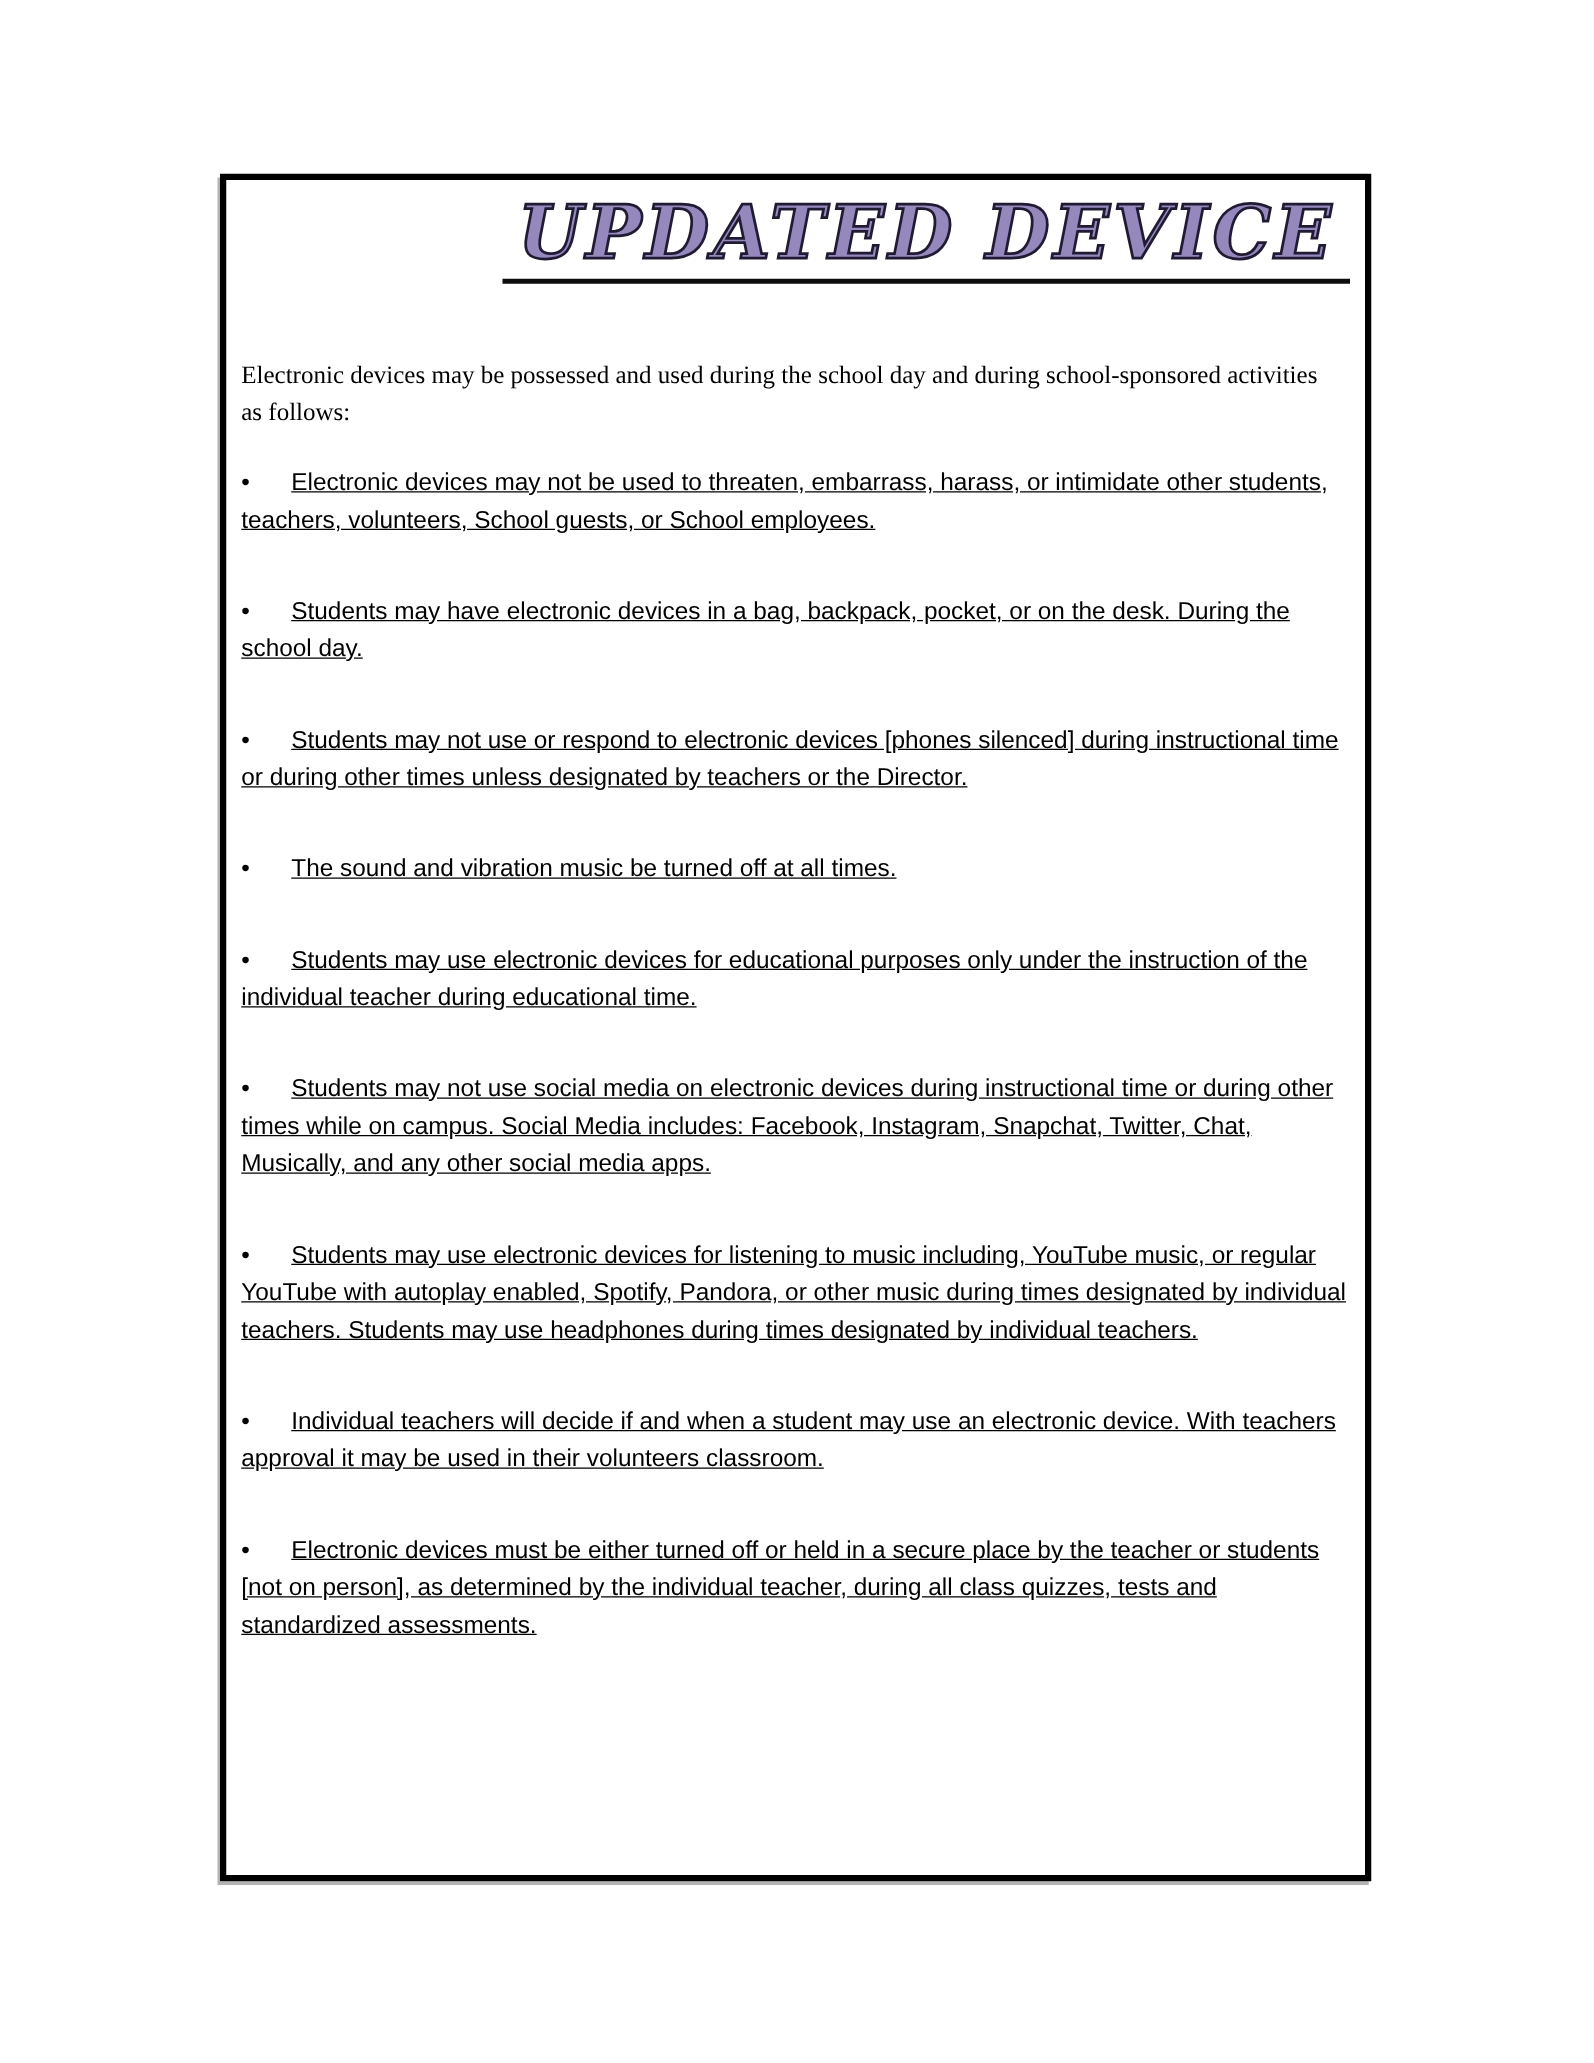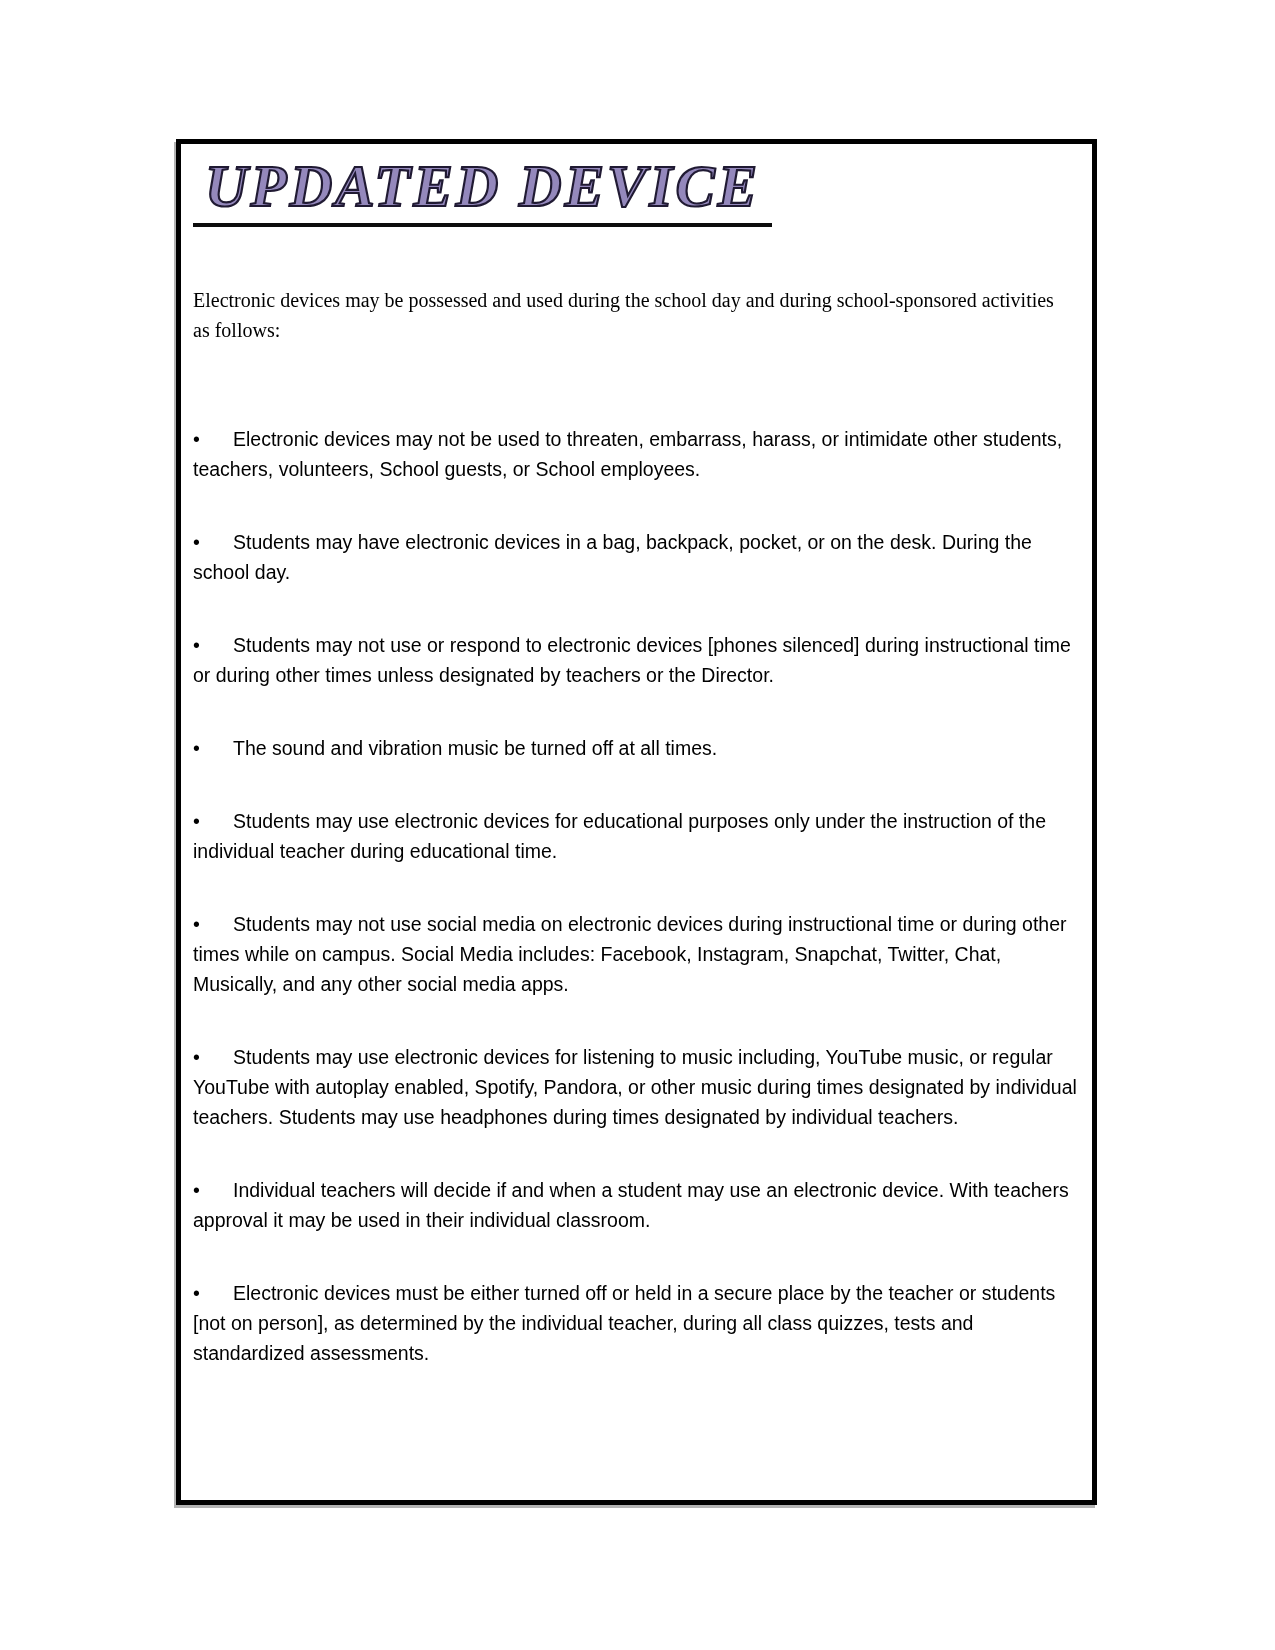--- a/index.html
+++ b/index.html
@@ -33,35 +33,36 @@
     text-align: center;
     font-family: "DejaVu Serif", serif;
     font-style: italic;
     font-weight: bold;
     font-size: 59px;
     line-height: 66px;
     letter-spacing: 3px;
     color: var(--title_fill, #9488bc);
     -webkit-text-stroke: 2.2px var(--title_outline, #201a33);
   }
-  .title-row { display: block; text-align: left; font-family: Liberation Serif, serif; }
+  .title-row { display: block; text-align: right; }
   .title-row + .title-row { margin-top: 7px; }
   .title-line {
     display: inline-block;
     padding: 0 12px 4px 12px;
     border-bottom: 4px solid #0d0d0d;
   }
   .intro {
     font-family: "Liberation Serif", serif;
     font-size: 20px;
     line-height: 30px;
     margin: 58px 12px 0 0;
   }
   .bullets {
-    margin-top: 79px;
+    margin-top: 26px;
+    text-decoration: underline;
   }
   .bullet-item {
     font-family: "Liberation Sans", sans-serif;
     font-size: 19.5px;
     line-height: 30px;
     margin: 0 0 43px 0;
   }
   .bullet-glyph {
     display: inline-block;
     width: 40px;
@@ -104,21 +105,21 @@
 
         <p class="bullet-item">
           <span class="bullet-glyph">•</span><span class="bullet-text">Students may not use social media on electronic devices during instructional time or during other times while on campus. Social Media includes: Facebook, Instagram, Snapchat, Twitter, Chat, Musically, and any other social media apps.</span>
         </p>
 
         <p class="bullet-item">
           <span class="bullet-glyph">•</span><span class="bullet-text">Students may use electronic devices for listening to music including, YouTube music, or regular YouTube with autoplay enabled, Spotify, Pandora, or other music during times designated by individual teachers. Students may use headphones during times designated by individual teachers.</span>
         </p>
 
         <p class="bullet-item">
-          <span class="bullet-glyph">•</span><span class="bullet-text">Individual teachers will decide if and when a student may use an electronic device. With teachers approval it may be used in their individual classroom.</span>
+          <span class="bullet-glyph">•</span><span class="bullet-text">Individual teachers will decide if and when a student may use an electronic device. With teachers approval it may be used in their volunteers classroom.</span>
         </p>
 
         <p class="bullet-item">
           <span class="bullet-glyph">•</span><span class="bullet-text">Electronic devices must be either turned off or held in a secure place by the teacher or students [not on person], as determined by the individual teacher, during all class quizzes, tests and standardized assessments.</span>
         </p>
       </div>
 
   </div>
 </div>
 

